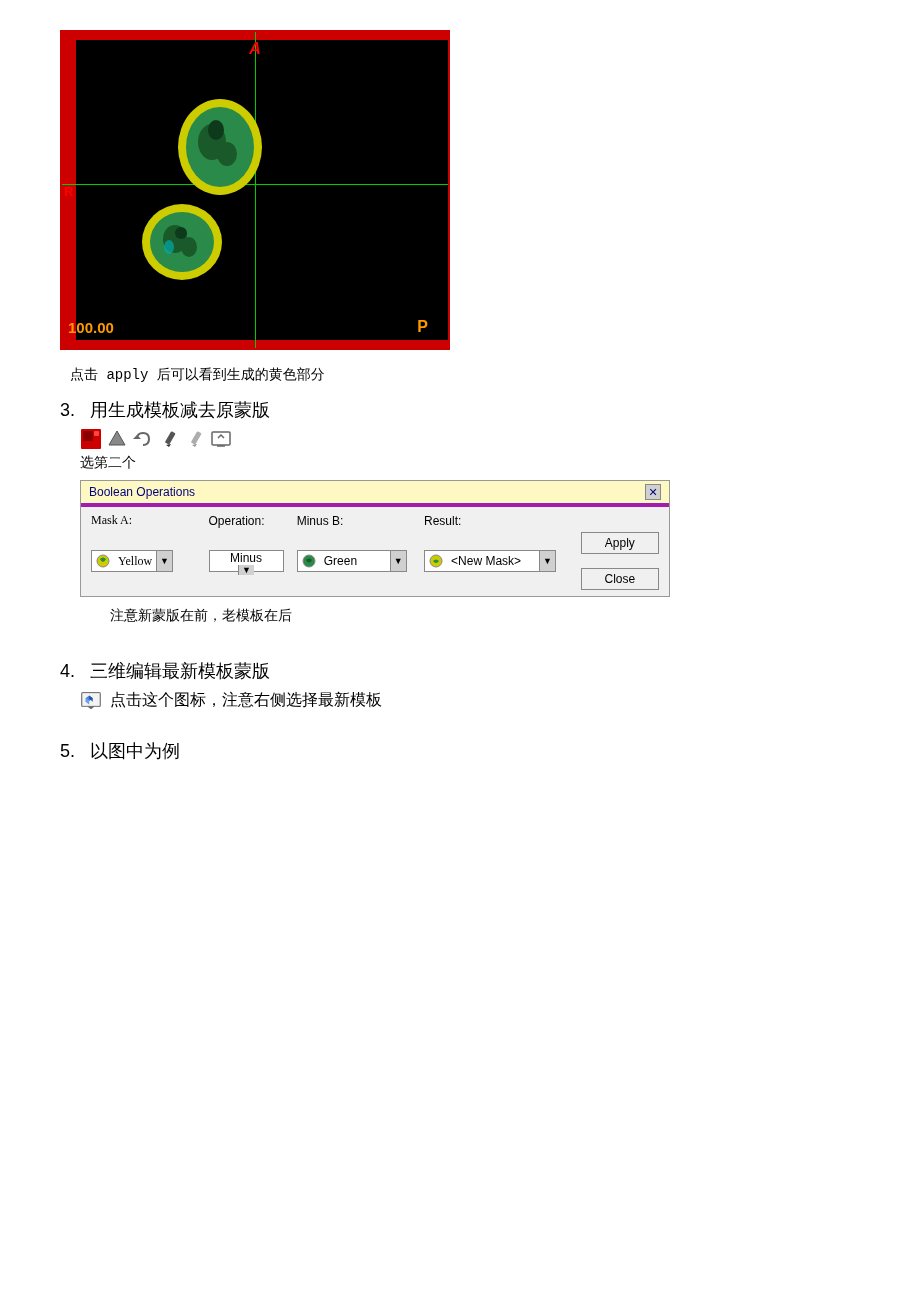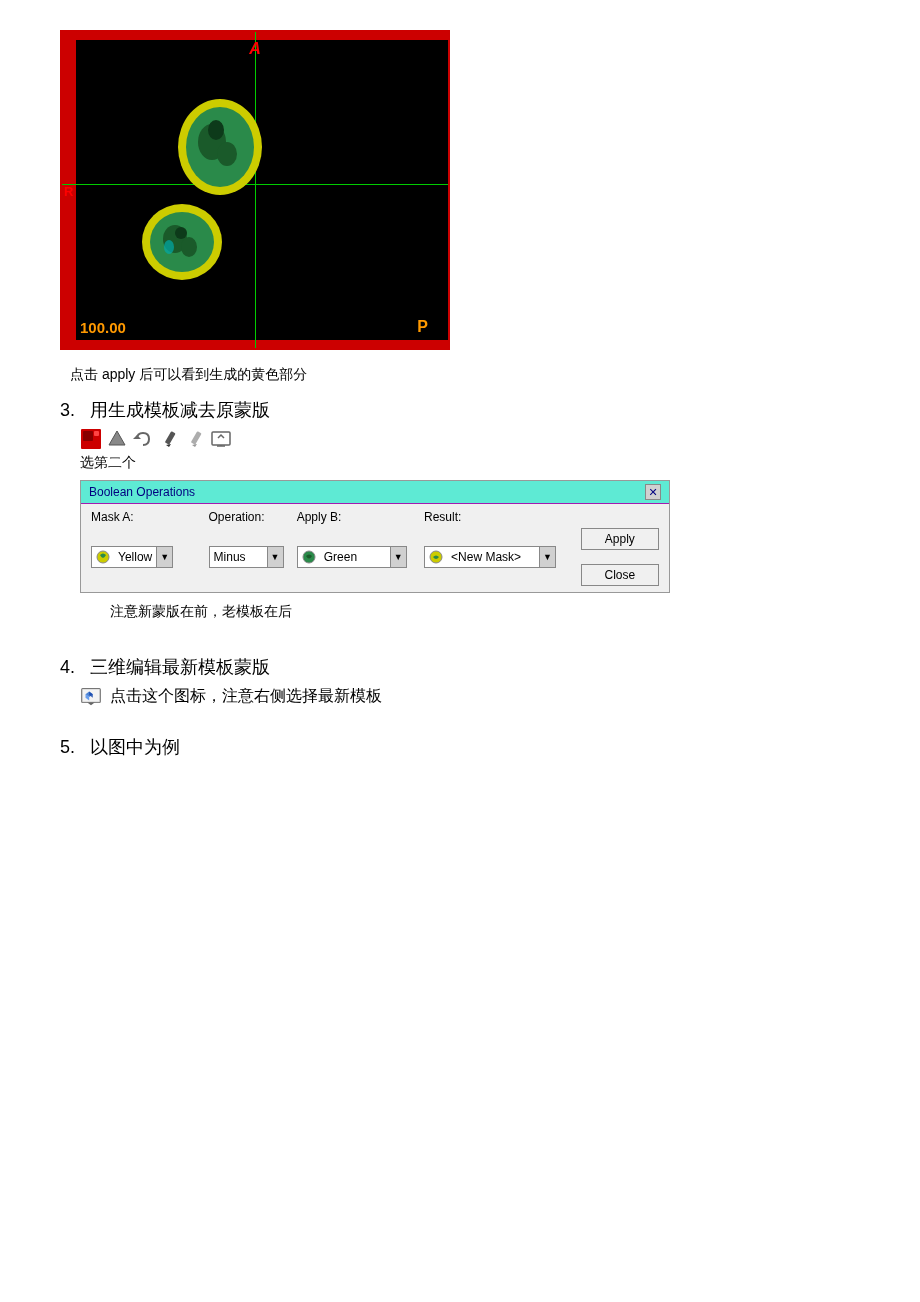--- a/index.html
+++ b/index.html
@@ -104,21 +104,21 @@
       top: 48%;
       color: #ff0000;
       font-weight: bold;
       font-size: 13px;
       z-index: 10;
     }
 
     .number-100 {
       position: absolute;
       bottom: 12px;
-      left: 18px;
+      left: 6px;
       color: #ff9900;
       font-weight: bold;
       font-size: 15px;
     }
 
     
     .blob-upper {
       position: absolute;
       top: 60px;
       left: 110px;
@@ -133,20 +133,21 @@
       width: 90px;
       height: 90px;
     }
 
     
     .caption {
       color: #000;
       font-size: 14px;
       margin-left: 10px;
       margin-bottom: 4px;
+      font-family: Liberation Mono, monospace;
     }
 
     
     .list-item {
       display: flex;
       flex-direction: column;
       margin-bottom: 14px;
     }
 
     .list-item-header {
@@ -181,22 +182,22 @@
     .dialog-box {
       border: 1px solid #999;
       background: #f0f0f0;
       width: 590px;
       margin-left: 20px;
       margin-bottom: 10px;
       font-size: 12px;
     }
 
     .dialog-titlebar {
-      background: #5eead4;
-      border-bottom: 1px solid #a21caf;
+      background: #fef9c3;
+      border-bottom: 4px solid #a21caf;
       padding: 3px 8px;
       display: flex;
       justify-content: space-between;
       align-items: center;
       font-size: 12px;
       font-weight: normal;
       color: #000080;
     }
 
     .dialog-titlebar-close {
@@ -221,21 +222,21 @@
       gap: 0;
       margin-bottom: 4px;
     }
 
     .dialog-label {
       font-size: 12px;
       color: #000;
       font-weight: normal;
     }
 
-    .col-mask-a { width: 120px; }
+    .col-mask-a { width: 120px; font-family: Liberation Serif, serif; }
     .col-operation { width: 90px; }
     .col-mask-b { width: 130px; }
     .col-result { width: 160px; }
     .col-buttons { width: 80px; }
 
     .dialog-controls-row {
       display: flex;
       align-items: center;
       gap: 0;
     }
@@ -418,21 +419,21 @@
       <div class="dialog-body">
 
         <div class="dialog-labels-row">
           <div class="col-mask-a">
             <span class="dialog-label">Mask A:</span>
           </div>
           <div class="col-operation">
             <span class="dialog-label">Operation:</span>
           </div>
           <div class="col-mask-b">
-            <span class="dialog-label">Apply B:</span>
+            <span class="dialog-label">Minus B:</span>
           </div>
           <div class="col-result">
             <span class="dialog-label">Result:</span>
           </div>
           <div class="col-buttons"></div>
         </div>
 
         <div class="dialog-controls-row">
 
           <div class="col-mask-a" style="padding-right:6px;">
@@ -442,21 +443,21 @@
                   <circle cx="8" cy="8" r="6" fill="#cccc00" stroke="#888" stroke-width="1"></circle>
                   <path d="M5,6 Q8,3 11,6 Q8,12 5,6" fill="#2a8a4a"></path>
                 </svg>
               </span>
               <span class="select-text">Yellow</span>
               <div class="select-arrow">▼</div>
             </div>
           </div>
 
           <div class="col-operation" style="padding-right:6px;">
-            <div class="select-with-arrow" style="width:75px;">
+            <div class="select-with-arrow" style="width:75px;flex-direction:column;">
               <span class="select-text">Minus</span>
               <div class="select-arrow">▼</div>
             </div>
           </div>
 
           <div class="col-mask-b" style="padding-right:6px;">
             <div class="select-with-arrow" style="width:110px;">
               <span style="display:flex;align-items:center;padding:0 3px;">
                 <svg width="16" height="16" viewBox="0 0 16 16">
                   <circle cx="8" cy="8" r="6" fill="#2a8a4a" stroke="#888" stroke-width="1"></circle>

